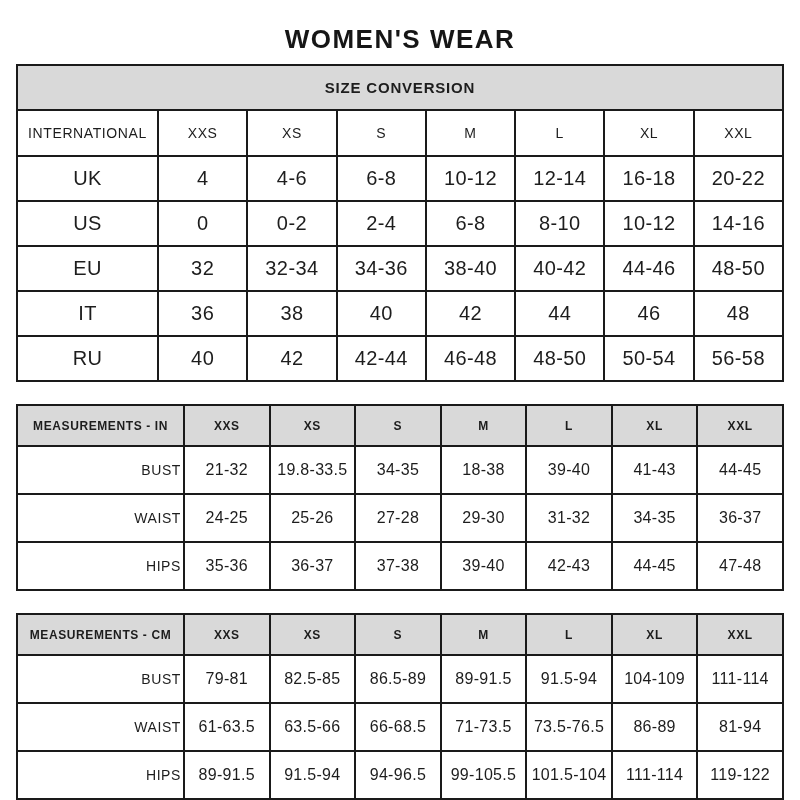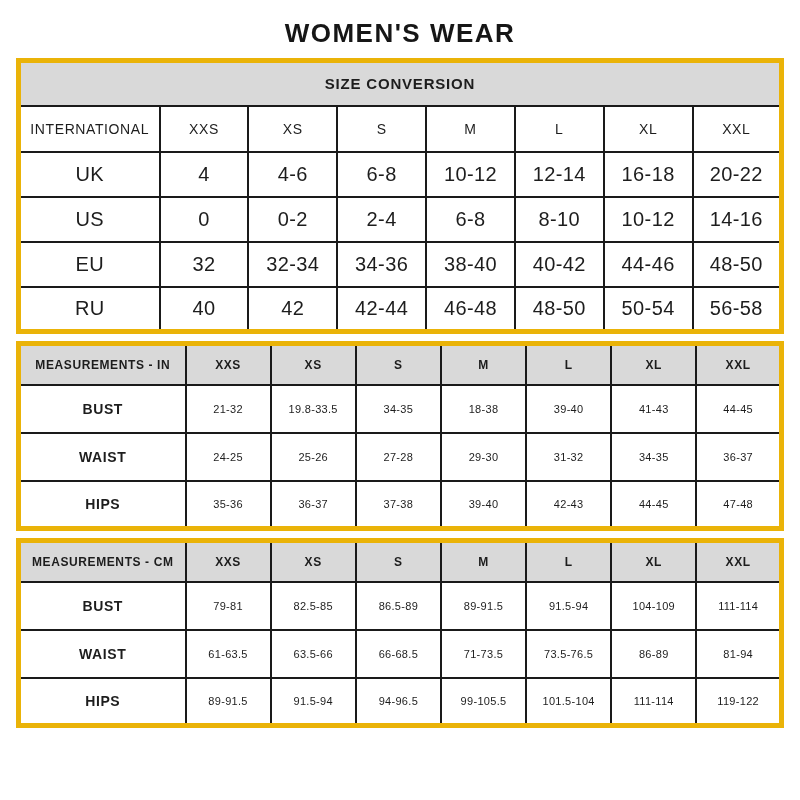--- a/index.html
+++ b/index.html
@@ -3,35 +3,35 @@
 <meta charset="utf-8">
 <style>
   * { box-sizing: border-box; }
   html, body {
     margin: 0; padding: 0;
     width: 800px; height: 800px;
     background: #ffffff;
     font-family: "Liberation Sans", sans-serif;
     color: #1d1d1d;
   }
-  .sheet { width: 800px; height: 776px; padding-top: 16px; }
+  .sheet { width: 800px; height: 776px; padding-top: 22px; }
   .page-title {
     text-align: center;
     font-size: 26px;
     font-weight: 600;
     letter-spacing: 1.5px;
     color: #161616;
     margin: 2px 0 9px 0;
   }
   table {
     border-collapse: collapse;
     table-layout: fixed;
     width: 768px;
-    margin: 0 auto 7px auto;
-    border: 5px solid #eab308;
+    margin: 0 auto 22px auto;
+    border: 1px solid #eab308;
   }
   td {
     border: 2px solid #1a1a1a;
     text-align: center;
     vertical-align: middle;
     padding: 0 2px;
     overflow: hidden;
     white-space: nowrap;
   }
   
@@ -58,29 +58,30 @@
   
   .t2 .head-row td {
     background: #d9d9d9;
     font-weight: 700;
     font-size: 12px;
     letter-spacing: 0.6px;
     height: 41px;
   }
   .t2 .data-row td {
     height: 48px;
-    font-size: 11px;
+    font-size: 16px;
     font-weight: 500;
     letter-spacing: 0.3px;
     background: #ffffff;
   }
   .t2 .data-row td.lbl {
     font-size: 14px;
-    font-weight: 700;
+    font-weight: 400;
     letter-spacing: 0.6px;
+    text-align: right;
   }
 </style>
 </head>
 <body>
 
 <div class="sheet">
 
   <div class="page-title">WOMEN'S WEAR</div>
 
   <table class="t1">
@@ -130,20 +131,30 @@
     </tr>
     <tr class="data-row">
       <td>EU</td>
       <td>32</td>
       <td>32-34</td>
       <td>34-36</td>
       <td>38-40</td>
       <td>40-42</td>
       <td>44-46</td>
       <td>48-50</td>
+    </tr>
+    <tr class="data-row">
+      <td>IT</td>
+      <td>36</td>
+      <td>38</td>
+      <td>40</td>
+      <td>42</td>
+      <td>44</td>
+      <td>46</td>
+      <td>48</td>
     </tr>
     <tr class="data-row">
       <td>RU</td>
       <td>40</td>
       <td>42</td>
       <td>42-44</td>
       <td>46-48</td>
       <td>48-50</td>
       <td>50-54</td>
       <td>56-58</td>

